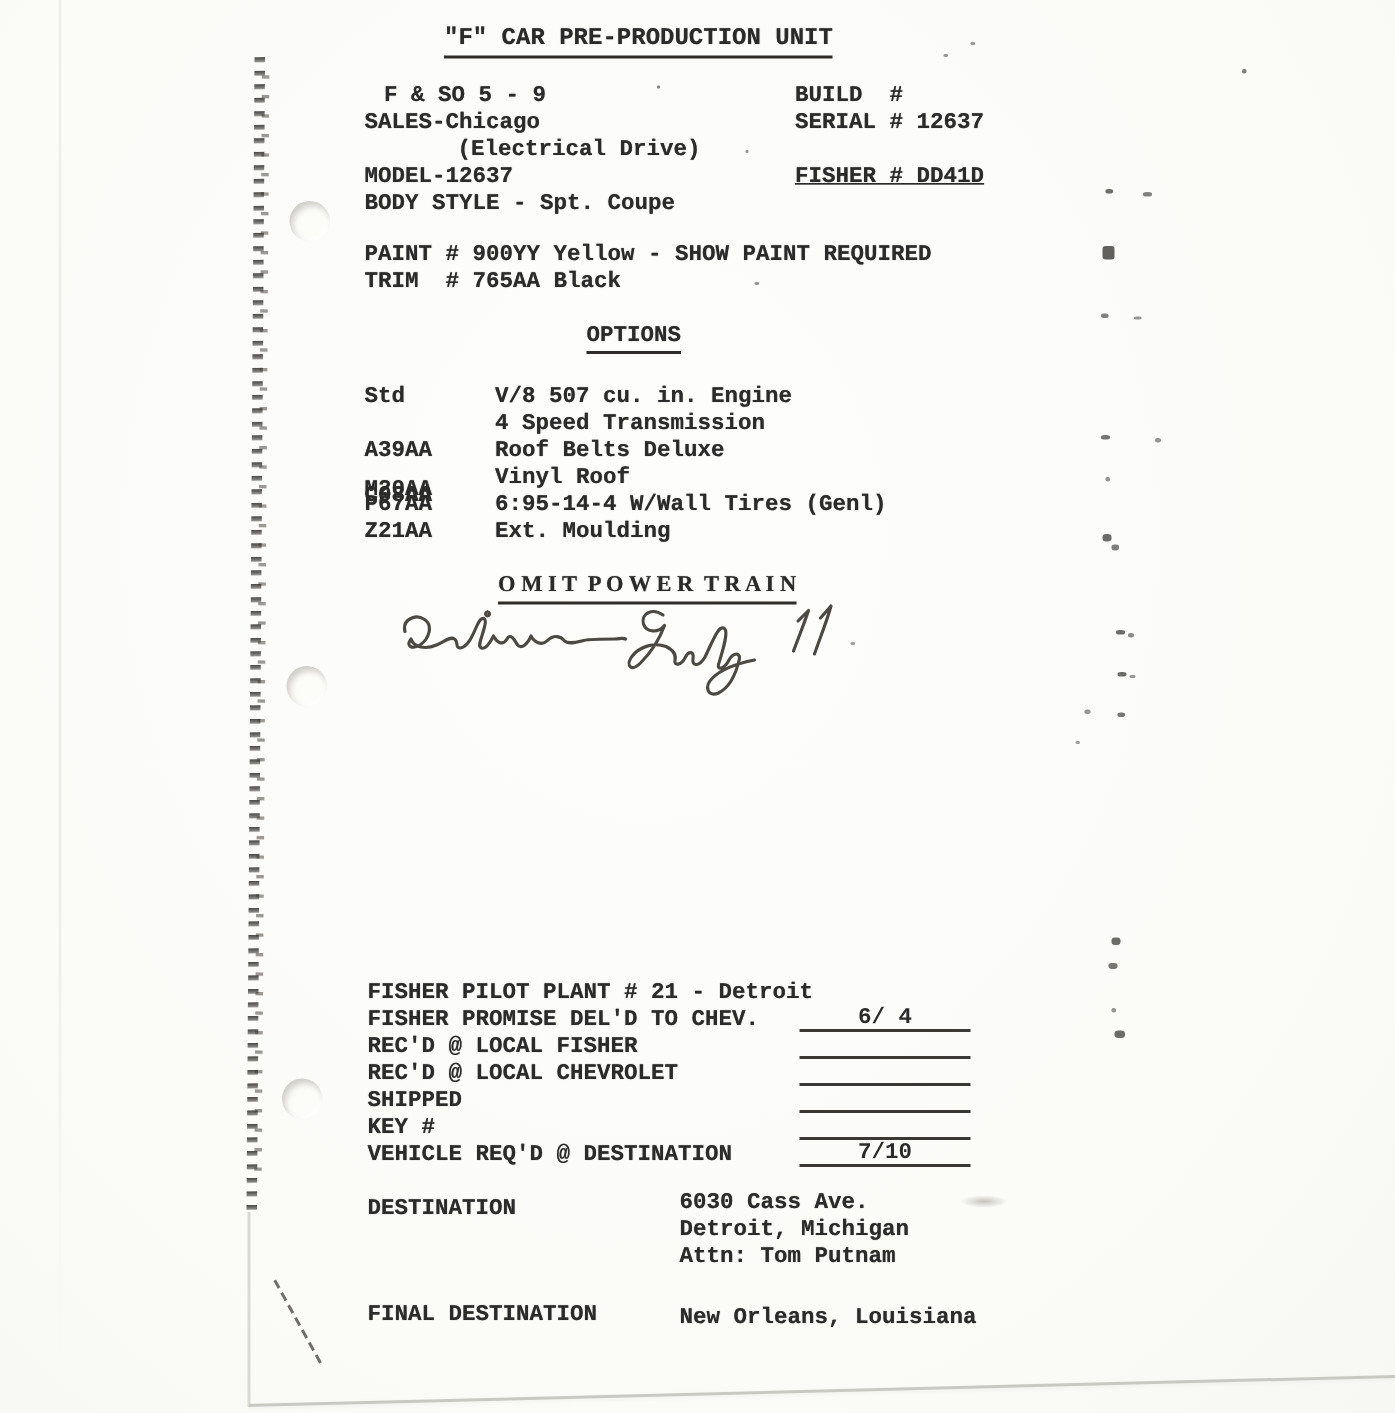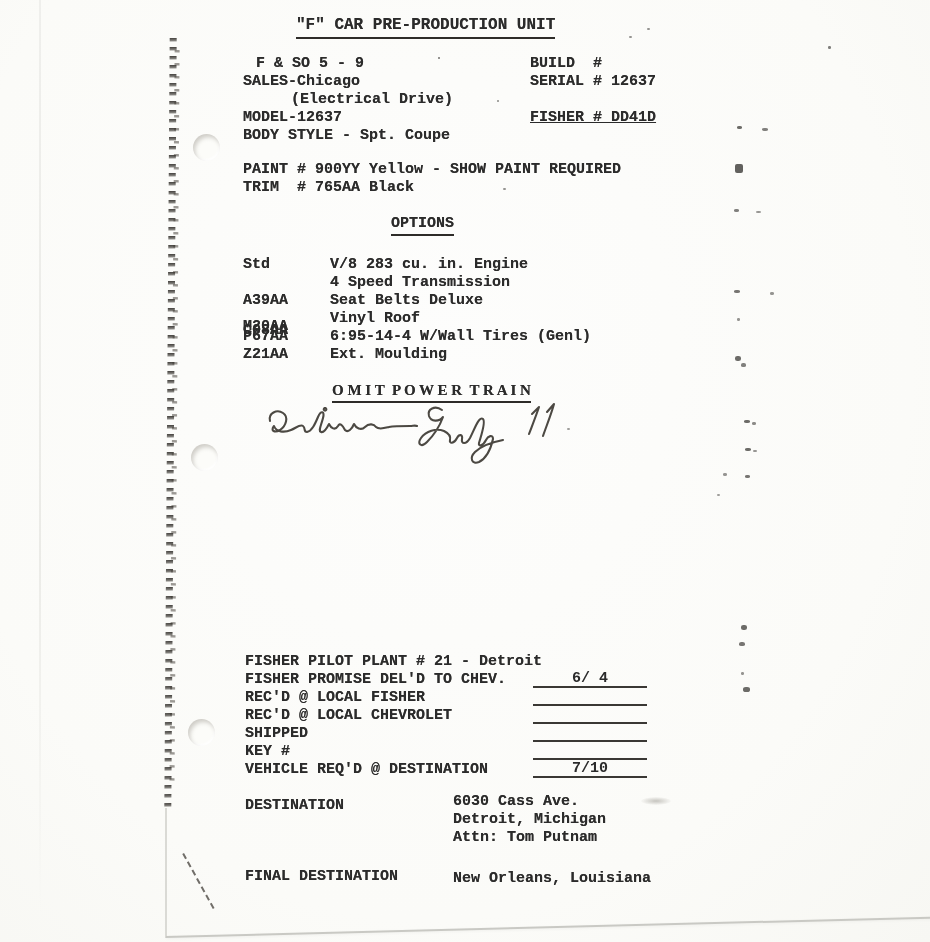--- a/index.html
+++ b/index.html
@@ -90,39 +90,39 @@
   <div class="sp" style="left:741px;top:625px;width:6px;height:5px;opacity:.7"></div>
   <div class="sp" style="left:739px;top:642px;width:6px;height:4px;opacity:.65"></div>
   <div class="sp" style="left:741px;top:672px;width:3px;height:3px;opacity:.5"></div>
   <div class="sp" style="left:743px;top:687px;width:7px;height:5px;opacity:.7"></div>
   <div class="sp" style="left:567px;top:428px;width:3px;height:2px;opacity:.45"></div>
 
   <div class="t title" style="left:296px;top:16px;">"F" CAR PRE-PRODUCTION UNIT</div>
 
   <div class="t" style="left:243px;top:55px;margin-left:13px;">F &amp; SO 5 - 9</div>
   <div class="t" style="left:243px;top:73px;">SALES-Chicago</div>
-  <div class="t" style="left:291px;top:91px;">(Electrical Drive)</div>
+  <div class="t" style="left:305px;top:91px;">(Electrical Drive)</div>
   <div class="t" style="left:243px;top:109px;">MODEL-12637</div>
   <div class="t" style="left:243px;top:127px;">BODY STYLE - Spt. Coupe</div>
 
   <div class="t" style="left:530px;top:55px;">BUILD  #</div>
   <div class="t" style="left:530px;top:73px;">SERIAL # 12637</div>
   <div class="t" style="left:530px;top:109px;text-decoration:underline;">FISHER # DD41D</div>
 
   <div class="t" style="left:243px;top:161px;">PAINT # 900YY Yellow - SHOW PAINT REQUIRED</div>
   <div class="t" style="left:243px;top:179px;">TRIM  # 765AA Black</div>
 
   <div class="t heading" style="left:391px;top:215px;">OPTIONS</div>
 
   <div class="t" style="left:243px;top:256px;">Std</div>
-  <div class="t" style="left:330px;top:256px;">V/8 283 cu. in. Engine</div>
+  <div class="t" style="left:330px;top:256px;">V/8 507 cu. in. Engine</div>
   <div class="t" style="left:243px;top:274px;margin-top:44px;">M20AA</div>
   <div class="t" style="left:330px;top:274px;">4 Speed Transmission</div>
   <div class="t" style="left:243px;top:292px;">A39AA</div>
-  <div class="t" style="left:330px;top:292px;">Seat Belts Deluxe</div>
+  <div class="t" style="left:330px;top:292px;">Roof Belts Deluxe</div>
   <div class="t" style="left:243px;top:322px;">C08AA</div>
   <div class="t" style="left:330px;top:310px;">Vinyl Roof</div>
   <div class="t" style="left:243px;top:328px;">P67AA</div>
   <div class="t" style="left:330px;top:328px;">6:95-14-4 W/Wall Tires (Genl)</div>
   <div class="t" style="left:243px;top:346px;">Z21AA</div>
   <div class="t" style="left:330px;top:346px;">Ext. Moulding</div>
 
   <div class="t omit" style="left:332px;top:381px;font-family:Liberation Serif, serif;">O M I T  P O W E R  T R A I N</div>
 
   <svg class="hw" width="330" height="78" viewBox="0 0 330 78" role="img" aria-label="Deliver July 11">

